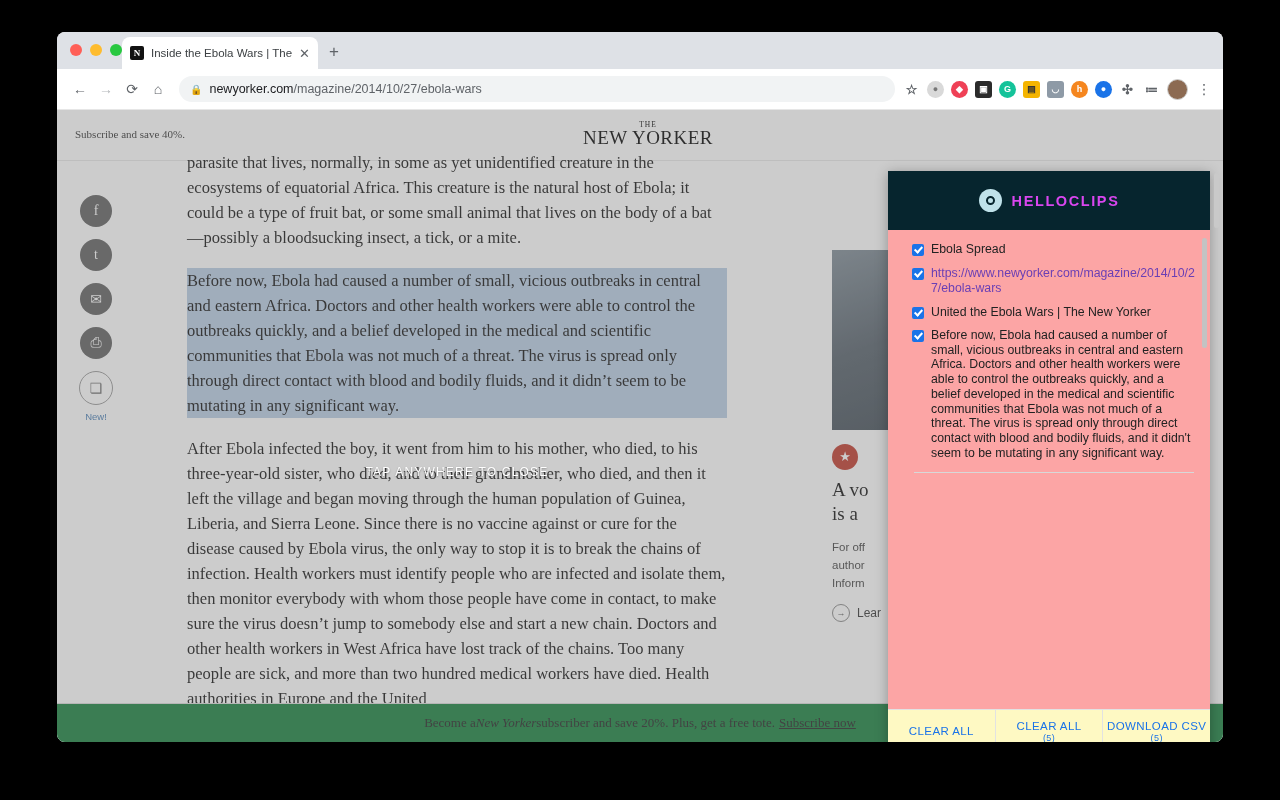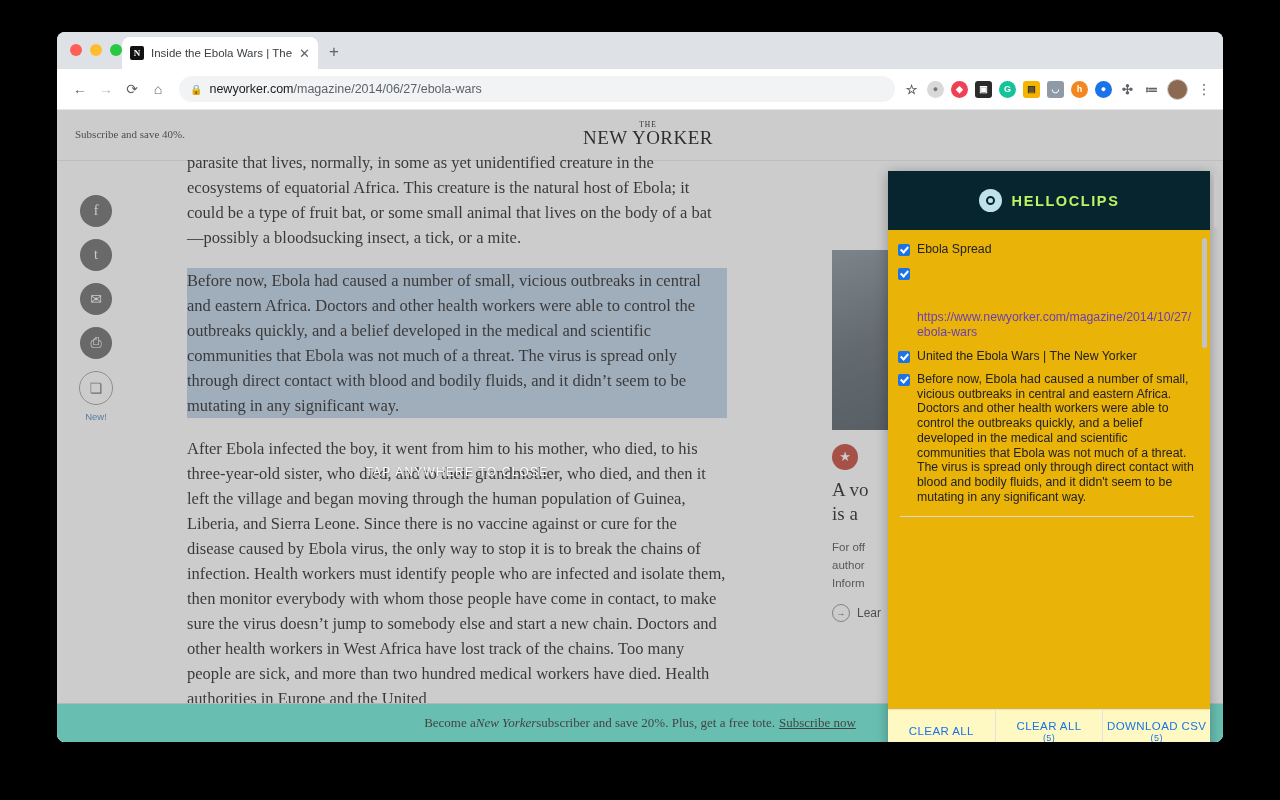--- a/index.html
+++ b/index.html
@@ -312,21 +312,21 @@
     display: flex; align-items: center; justify-content: center;
     font-size: 9px;
     color: #555;
   }
 
   
   .sub-bar {
     position: absolute;
     left: 0; right: 0; bottom: 0;
     height: 38px;
-    background: #5eead4;
+    background: #15803d;
     border-top: 1px solid #dcdcdc;
     display: flex;
     align-items: center;
     justify-content: center;
     font-family: "Liberation Serif", serif;
     font-size: 13px;
     color: #222;
   }
   .sub-bar i { font-style: italic; }
   .sub-bar a {
@@ -383,31 +383,31 @@
     background: #bfe2ea;
     display: flex; align-items: center; justify-content: center;
   }
   .ext-logo .inner {
     width: 9px; height: 9px;
     border-radius: 50%;
     border: 2px solid #06252e;
     box-sizing: border-box;
   }
   .ext-title {
-    color: #bef264;
+    color: #d946ef;
     font-size: 14.5px;
     letter-spacing: 1.6px;
     font-weight: bold;
   }
 
   .ext-body {
     flex: 1 1 auto;
-    background: #eab308;
+    background: #fca5a5;
     margin: 0;
-    padding: 12px 14px 10px 10px;
+    padding: 12px 14px 10px 24px;
     overflow: hidden;
     position: relative;
     box-sizing: border-box;
   }
   .clip-row {
     display: flex;
     align-items: flex-start;
     gap: 7px;
     margin-bottom: 8px;
   }
@@ -428,21 +428,21 @@
     border-width: 0 2px 2px 0;
     transform: rotate(42deg);
   }
   .clip-text {
     font-size: 12.3px;
     line-height: 15.5px;
     color: #222;
     font-family: "Liberation Sans", sans-serif;
     word-break: break-word;
   }
-  .clip-text.link { color: #6a3fb5; margin-top: 44px; }
+  .clip-text.link { color: #6a3fb5; }
   .clip-text.block { line-height: 14.7px; }
 
   .ext-divider {
     height: 1px;
     background: #d8d8d8;
     margin: 12px 2px 10px 2px;
   }
   .ext-instructions {
     font-size: 12.3px;
     line-height: 15px;
@@ -520,21 +520,21 @@
     </div>
 
     <div class="toolbar">
       <div class="nav-btn">←</div>
       <div class="nav-btn dim">→</div>
       <div class="nav-btn">⟳</div>
       <div class="nav-btn">⌂</div>
 
       <div class="omnibox">
         <span class="lock">🔒</span>
-        <span class="url"><b>newyorker.com</b><span>/magazine/2014/06/27/ebola-wars</span></span>
+        <span class="url"><b>newyorker.com</b><span>/magazine/2014/10/27/ebola-wars</span></span>
       </div>
 
       <div class="ext-icons">
         <span class="ext outline">☆</span>
         <span class="ext circle" style="background:#d9d9d9;color:#777">●</span>
         <span class="ext circle" style="background:#ef4056">◆</span>
         <span class="ext" style="background:#2b2b2b">▣</span>
         <span class="ext circle" style="background:#15c39a">G</span>
         <span class="ext" style="background:#f4b400;color:#333">▤</span>
         <span class="ext" style="background:#8e9aa6">◡</span>

